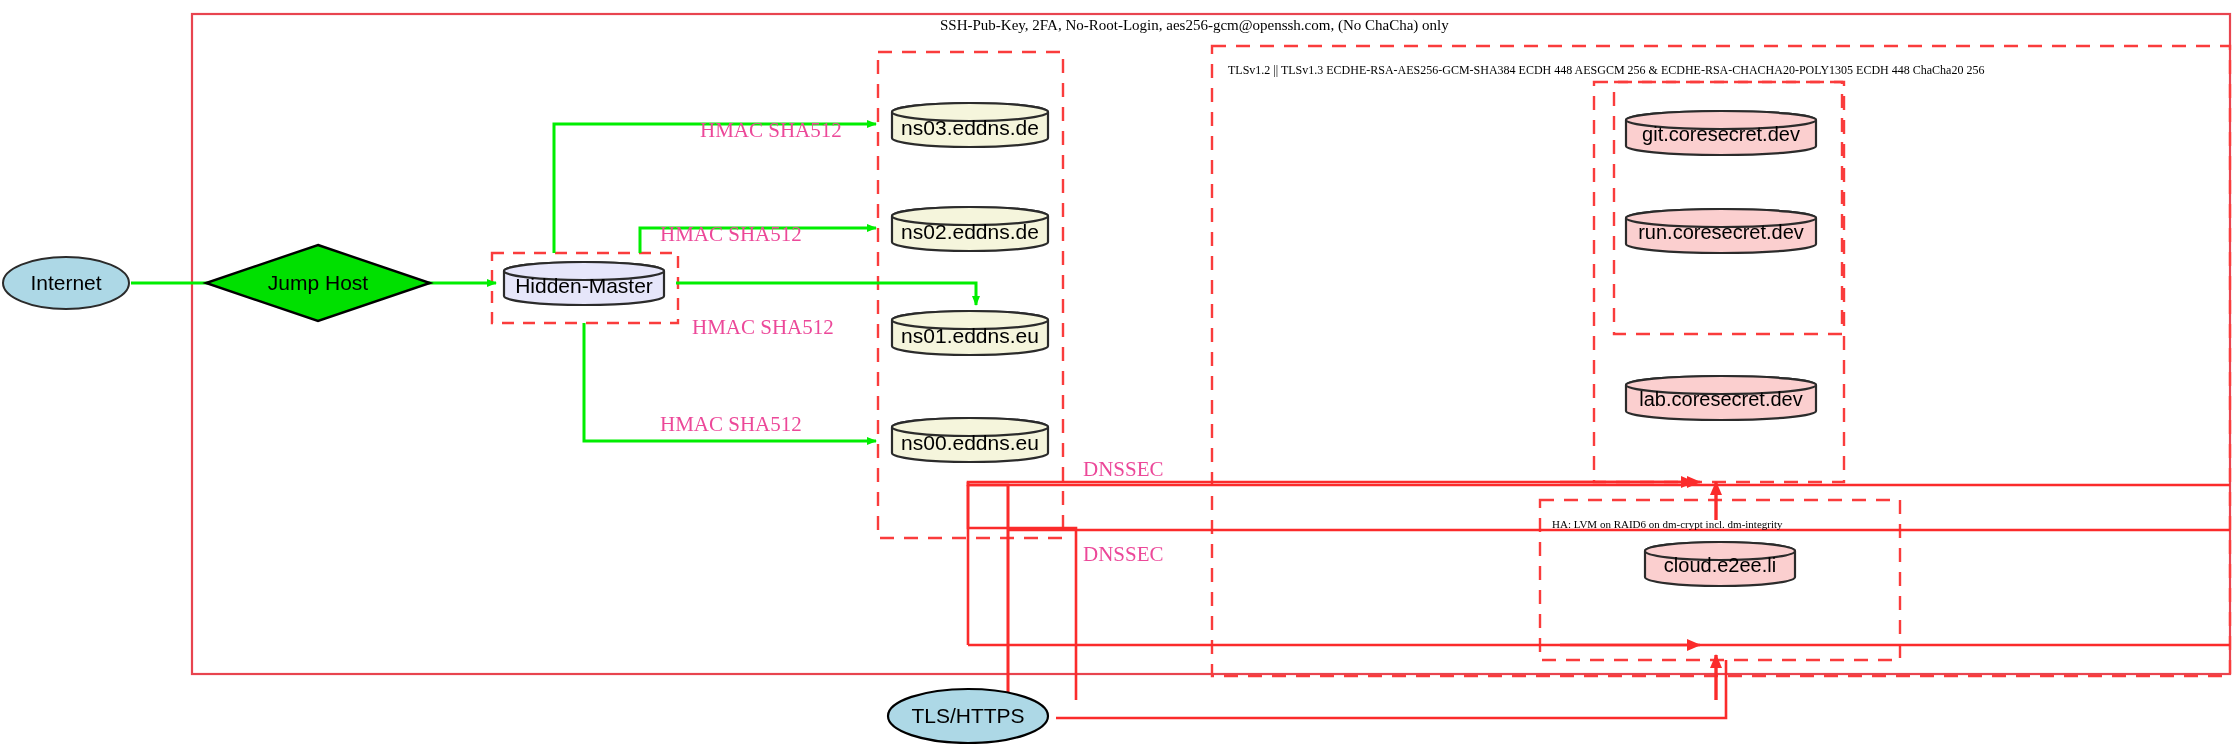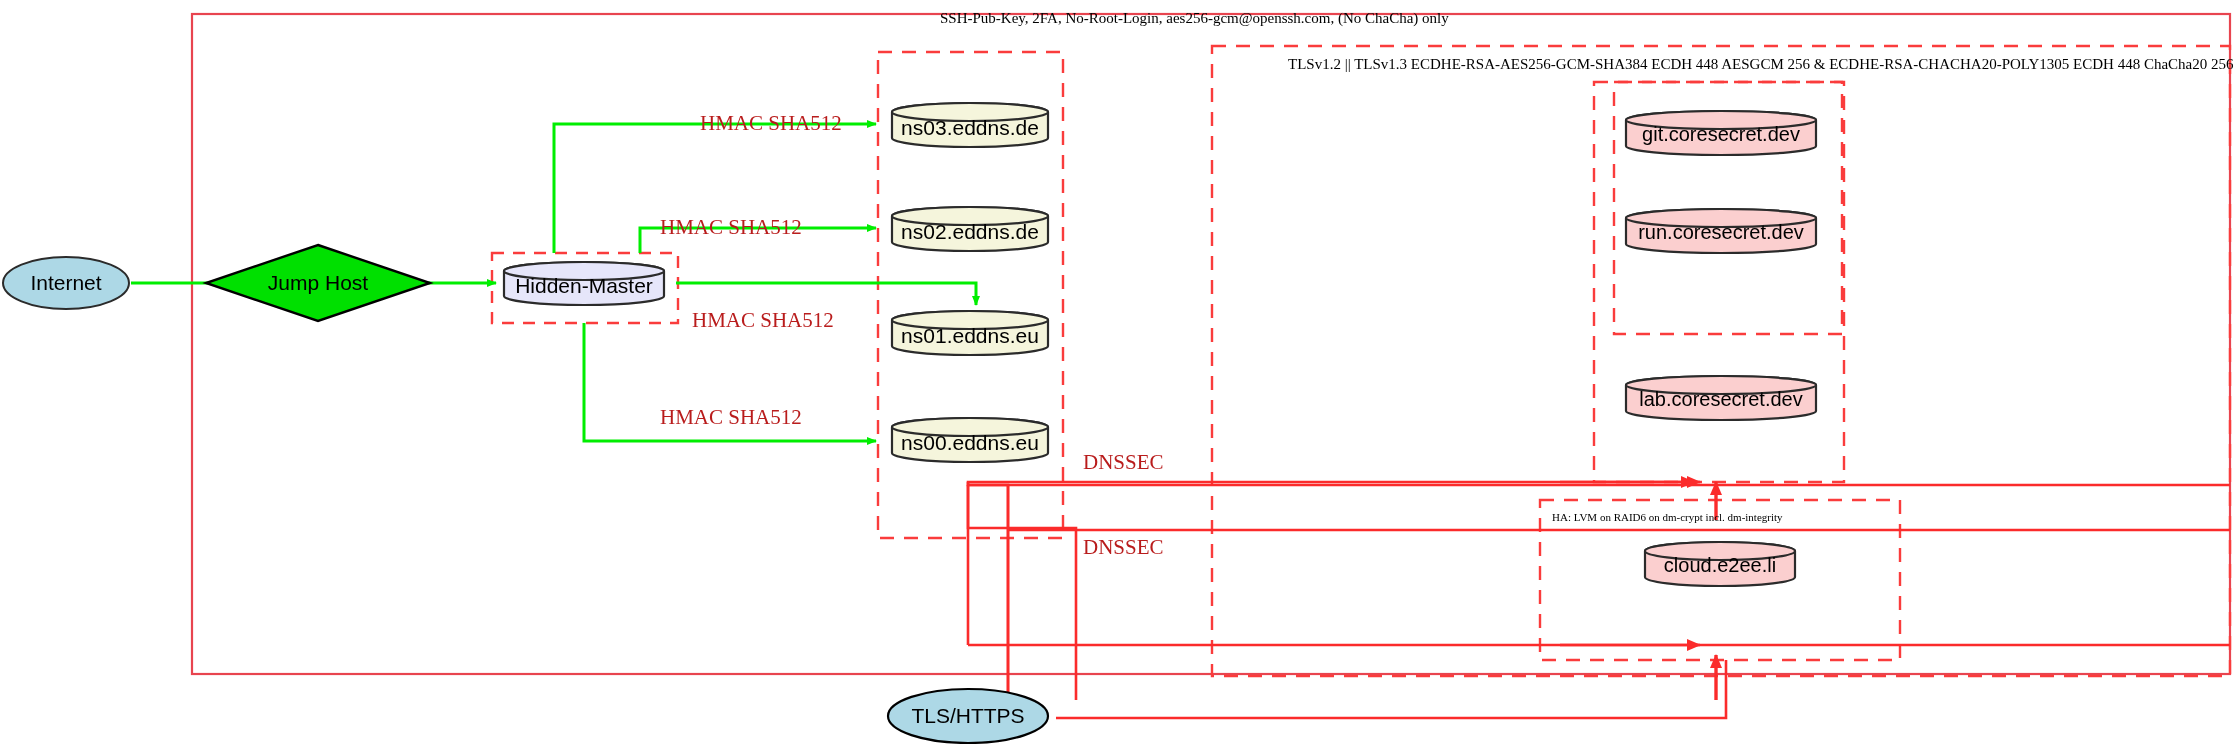--- a/index.html
+++ b/index.html
@@ -1,23 +1,23 @@
 <!DOCTYPE html>
 <html><head>
 <meta charset="utf-8">
 <style>
   html,body{margin:0;padding:0;background:#ffffff;}
   body{width:2240px;height:744px;font-family:"Liberation Sans",sans-serif;}
   #stage{position:relative;width:2240px;height:744px;overflow:hidden;background:#fff;}
   svg#canvas{position:absolute;left:0;top:0;width:2240px;height:744px;}
 
-  .lbl{position:absolute;white-space:nowrap;color:#000;}
+  .lbl{position:absolute;white-space:nowrap;color:#000;margin-top:7px;}
 
   .boxlabel{font-family:"Liberation Serif",serif;font-size:15px;color:#000;}
-  .edgelabel{font-family:"Liberation Serif",serif;font-size:21px;color:#b91c1c;}
+  .edgelabel{font-family:"Liberation Serif",serif;font-size:21px;color:#ec4899;}
 
   .node-text{font-family:"Liberation Sans",sans-serif;font-size:21px;fill:#000;
              dominant-baseline:middle;text-anchor:middle;}
   .node-text-sm{font-size:20px;}
 </style>
 </head>
 <body>
 
 <div id="stage">
 
@@ -148,21 +148,21 @@
     </g>
 
     <g>
       <ellipse cx="968" cy="716" rx="80" ry="27" fill="#add8e6" stroke="#000" stroke-width="2.2"></ellipse>
       <text class="node-text" x="968" y="717">TLS/HTTPS</text>
     </g>
   </svg>
 
   <div class="lbl boxlabel" style="left:940px;top:10px;">SSH-Pub-Key, 2FA, No-Root-Login, aes256-gcm@openssh.com, (No ChaCha) only</div>
 
-  <div class="lbl boxlabel" style="left:1288px;top:56px;font-size:15px;">TLSv1.2 || TLSv1.3 ECDHE-RSA-AES256-GCM-SHA384 ECDH 448 AESGCM 256 &amp; ECDHE-RSA-CHACHA20-POLY1305 ECDH 448 ChaCha20 256</div>
+  <div class="lbl boxlabel" style="left:1228px;top:56px;font-size:12px;">TLSv1.2 || TLSv1.3 ECDHE-RSA-AES256-GCM-SHA384 ECDH 448 AESGCM 256 &amp; ECDHE-RSA-CHACHA20-POLY1305 ECDH 448 ChaCha20 256</div>
 
   <div class="lbl boxlabel" style="left:1552px;top:511px;font-size:11px;">HA: LVM on RAID6 on dm-crypt incl. dm-integrity</div>
 
   <div class="lbl edgelabel" style="left:700px;top:111px;">HMAC SHA512</div>
 
   <div class="lbl edgelabel" style="left:660px;top:215px;">HMAC SHA512</div>
 
   <div class="lbl edgelabel" style="left:692px;top:308px;">HMAC SHA512</div>
 
   <div class="lbl edgelabel" style="left:660px;top:405px;">HMAC SHA512</div>

